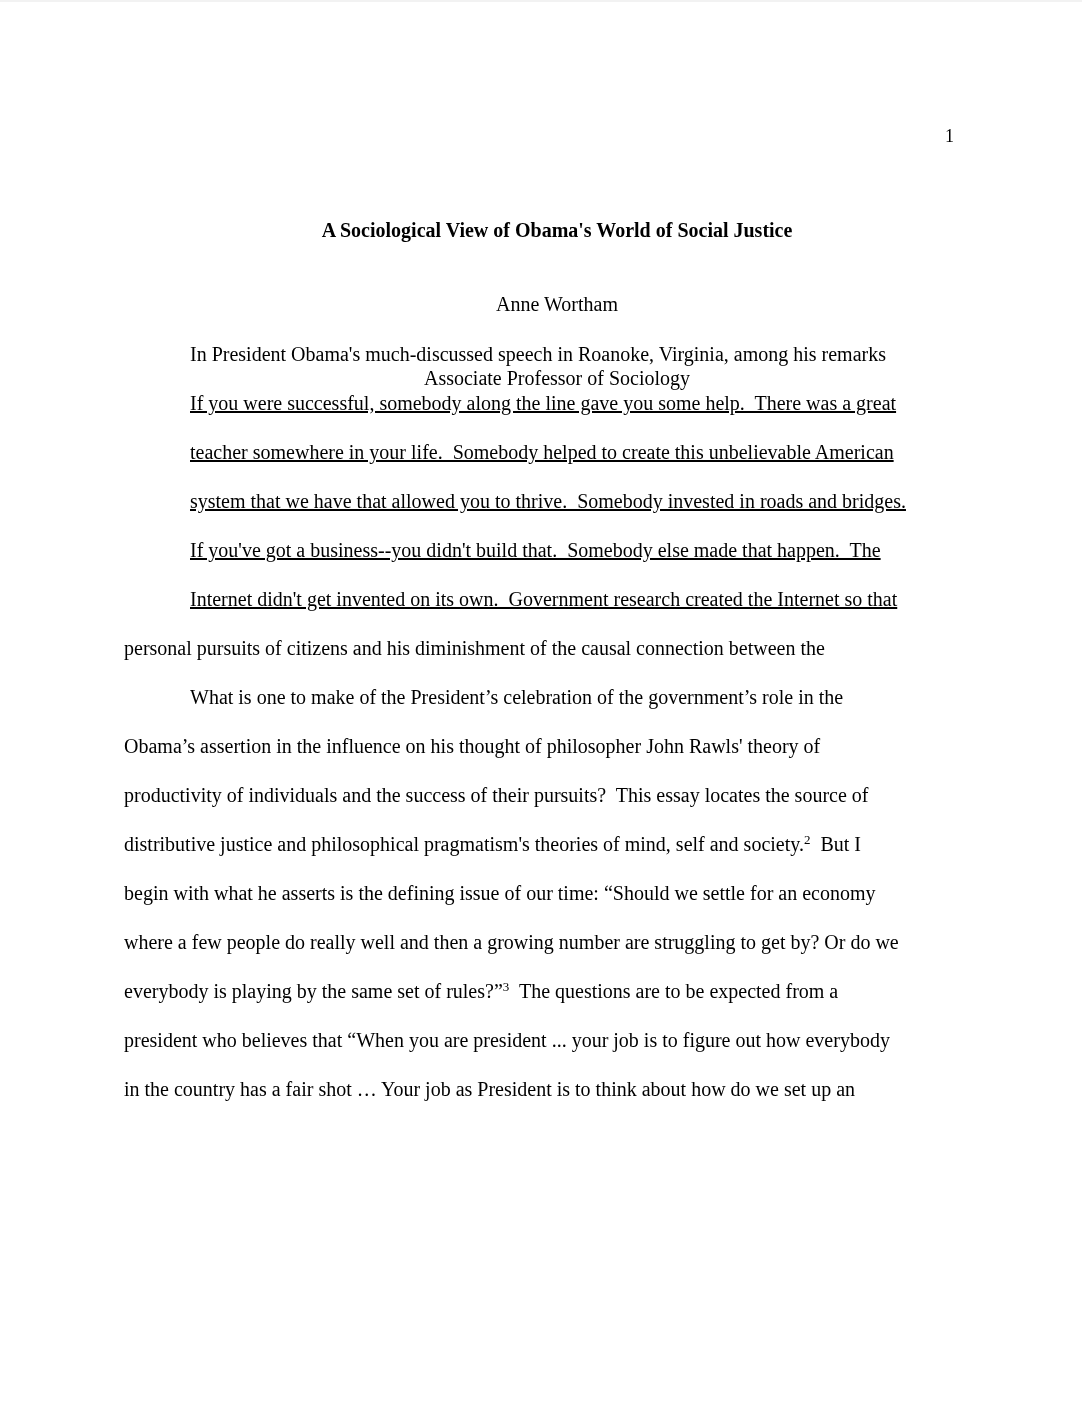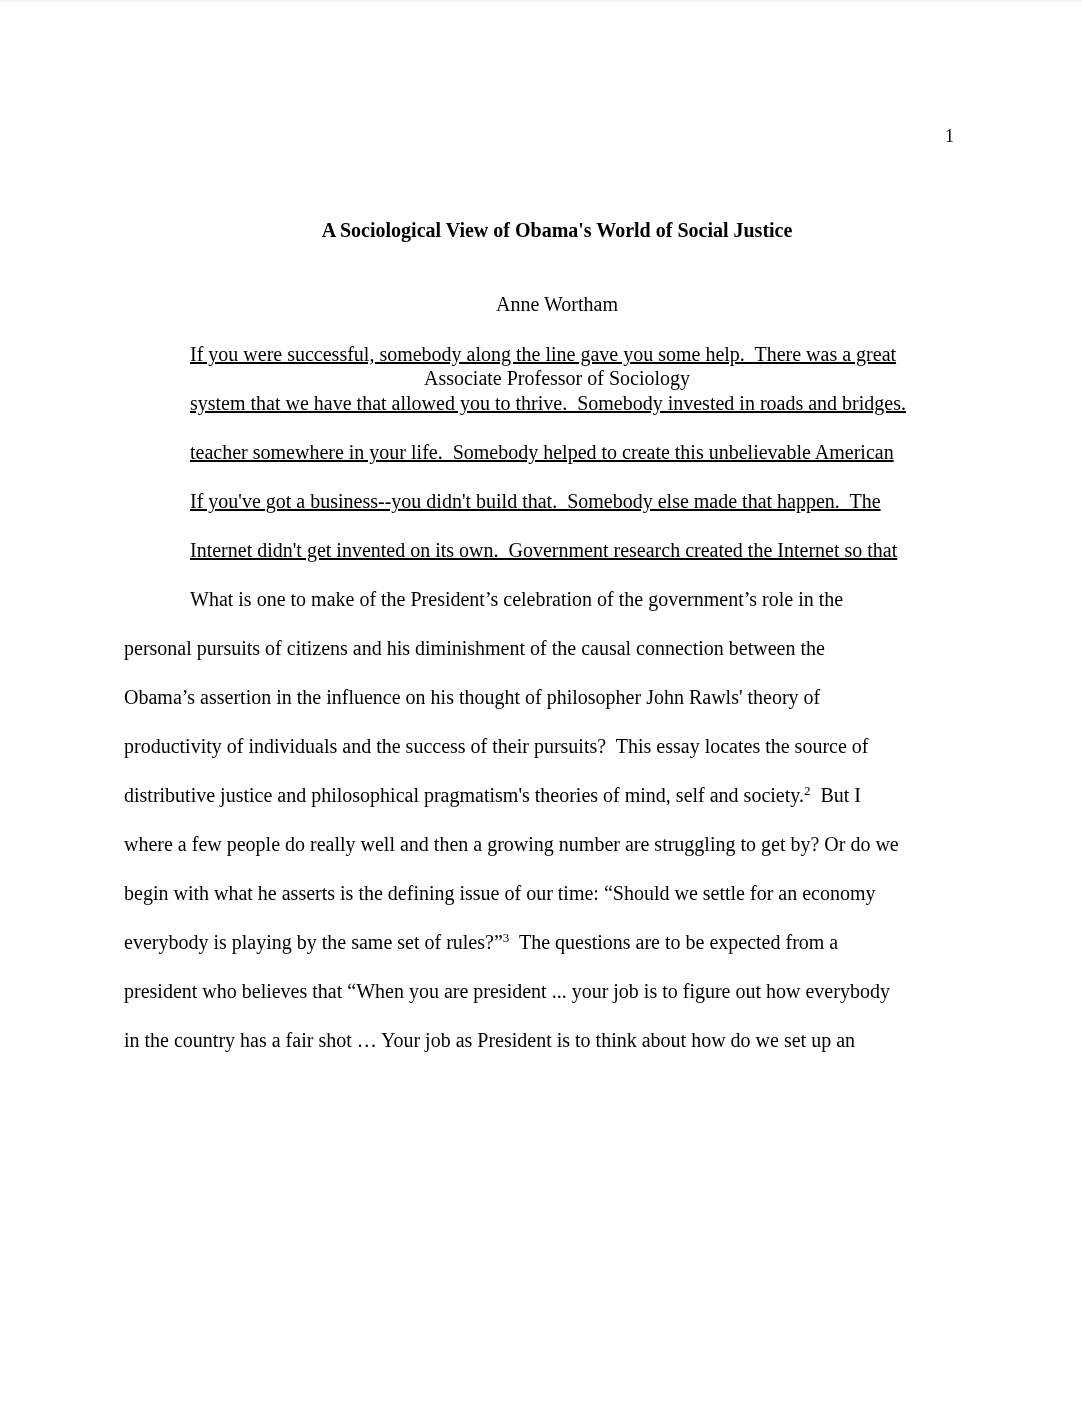--- a/index.html
+++ b/index.html
@@ -75,34 +75,35 @@
 <div class="page">
   <div class="top-edge"></div>
   <div class="page-number">1</div>
   <div class="title-block">
     <div class="title-line bold">A Sociological View of Obama's World of Social Justice</div>
     <div class="title-line">Anne Wortham</div>
     <div class="title-line">Associate Professor of Sociology</div>
   </div>
   <div class="content">
       <div class="para body">
+        <div class="line indent"><span>In President Obama's much-discussed speech in Roanoke, Virginia, among his remarks</span></div>
       </div>
       <div class="para quote">
         <div class="line"><span>If you were successful, somebody along the line gave you some help.  There was a great</span></div>
+        <div class="line"><span>teacher somewhere in your life.  Somebody helped to create this unbelievable American</span></div>
         <div class="line"><span>system that we have that allowed you to thrive.  Somebody invested in roads and bridges.</span></div>
-        <div class="line"><span>teacher somewhere in your life.  Somebody helped to create this unbelievable American</span></div>
         <div class="line"><span>If you've got a business--you didn't build that.  Somebody else made that happen.  The</span></div>
         <div class="line"><span>Internet didn't get invented on its own.  Government research created the Internet so that</span></div>
       </div>
       <div class="para body">
+        <div class="line"><span>personal pursuits of citizens and his diminishment of the causal connection between the</span></div>
         <div class="line indent"><span>What is one to make of the President’s celebration of the government’s role in the</span></div>
-        <div class="line"><span>personal pursuits of citizens and his diminishment of the causal connection between the</span></div>
         <div class="line"><span>Obama’s assertion in the influence on his thought of philosopher John Rawls' theory of</span></div>
         <div class="line"><span>productivity of individuals and the success of their pursuits?  This essay locates the source of</span></div>
         <div class="line"><span>distributive justice and philosophical pragmatism's theories of mind, self and society.</span><sup>2</sup><span>  But I</span></div>
+        <div class="line"><span>begin with what he asserts is the defining issue of our time: “Should we settle for an economy</span></div>
         <div class="line"><span>where a few people do really well and then a growing number are struggling to get by? Or do we</span></div>
-        <div class="line"><span>begin with what he asserts is the defining issue of our time: “Should we settle for an economy</span></div>
         <div class="line"><span>everybody is playing by the same set of rules?”</span><sup>3</sup><span>  The questions are to be expected from a</span></div>
         <div class="line"><span>president who believes that “When you are president ... your job is to figure out how everybody</span></div>
         <div class="line"><span>in the country has a fair shot … Your job as President is to think about how do we set up an</span></div>
       </div>
     </div>
 </div>
 
 </body></html>

